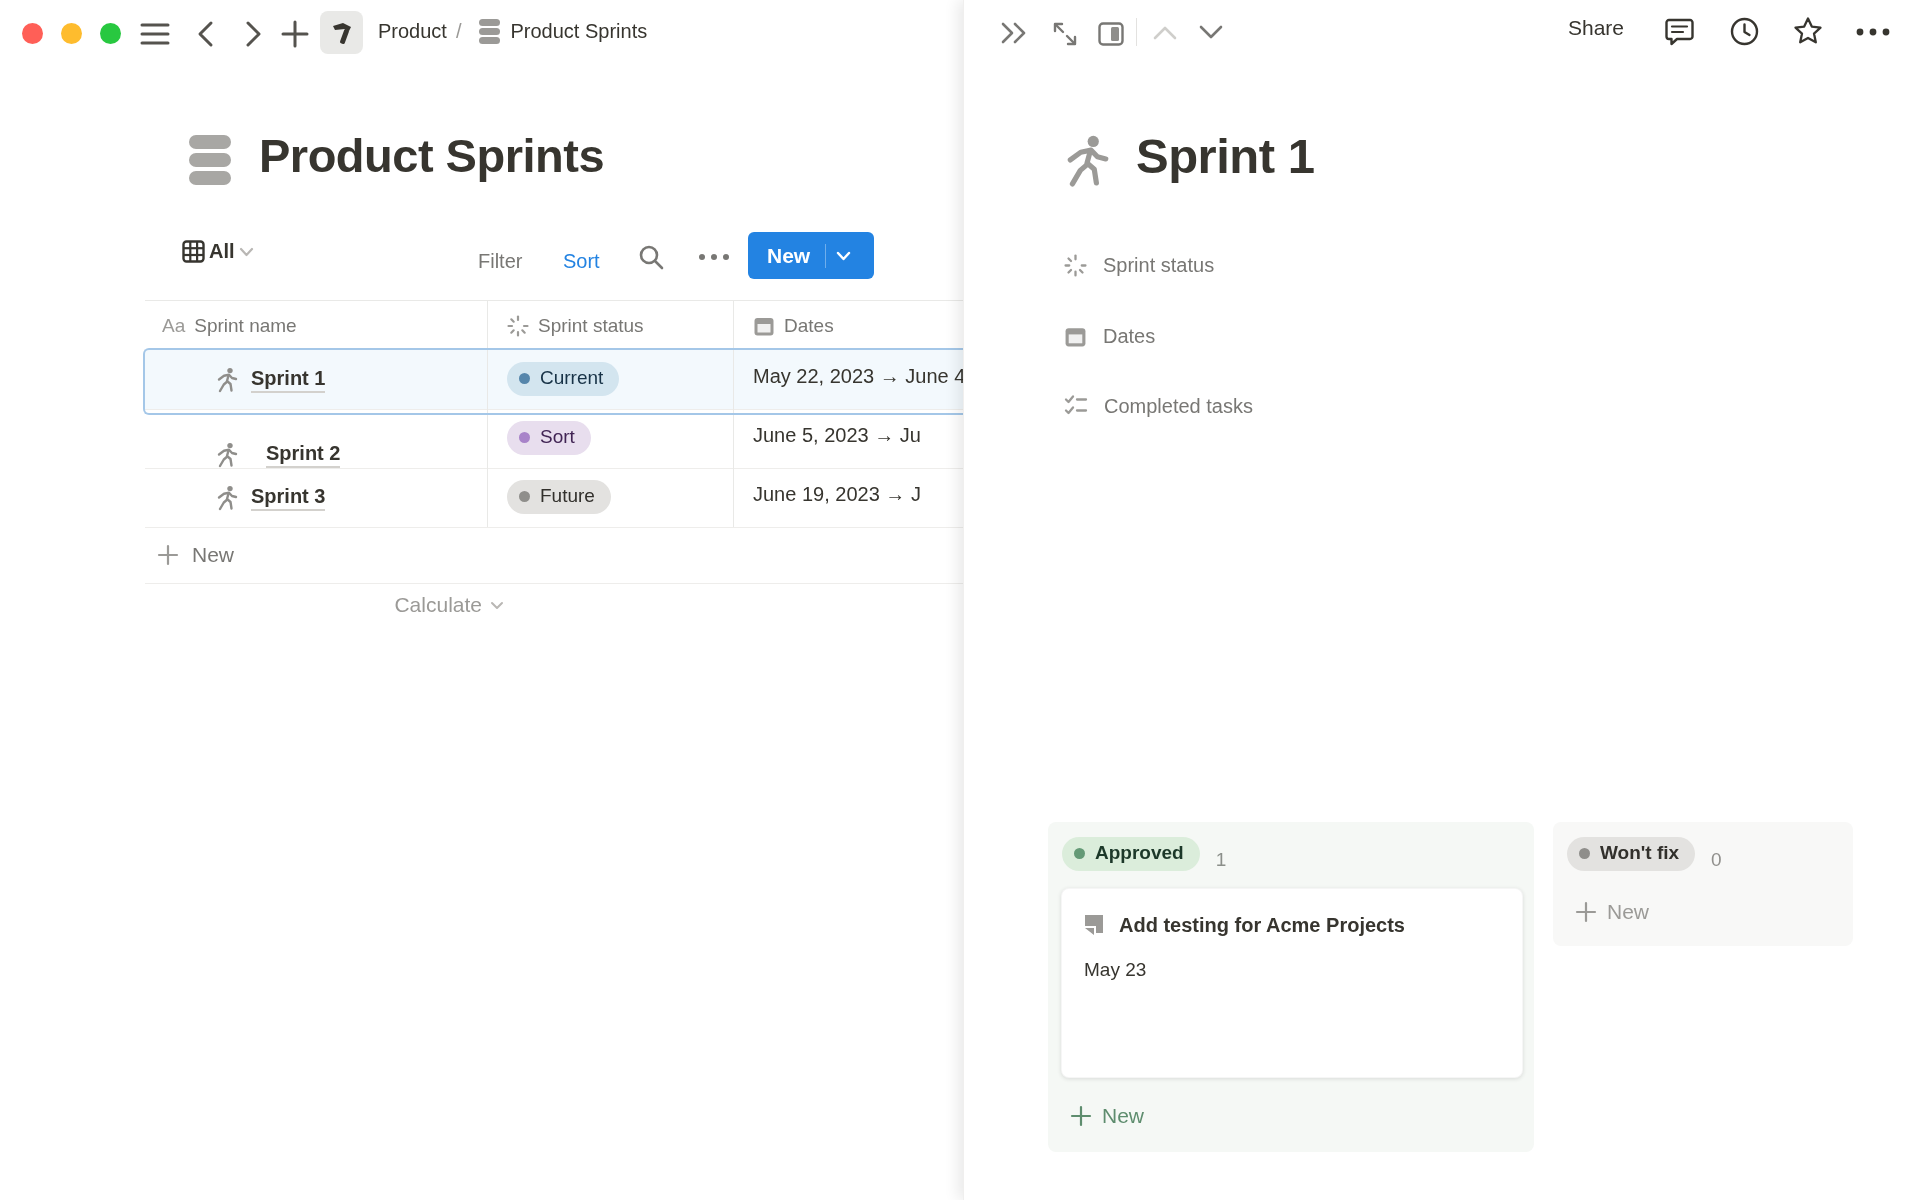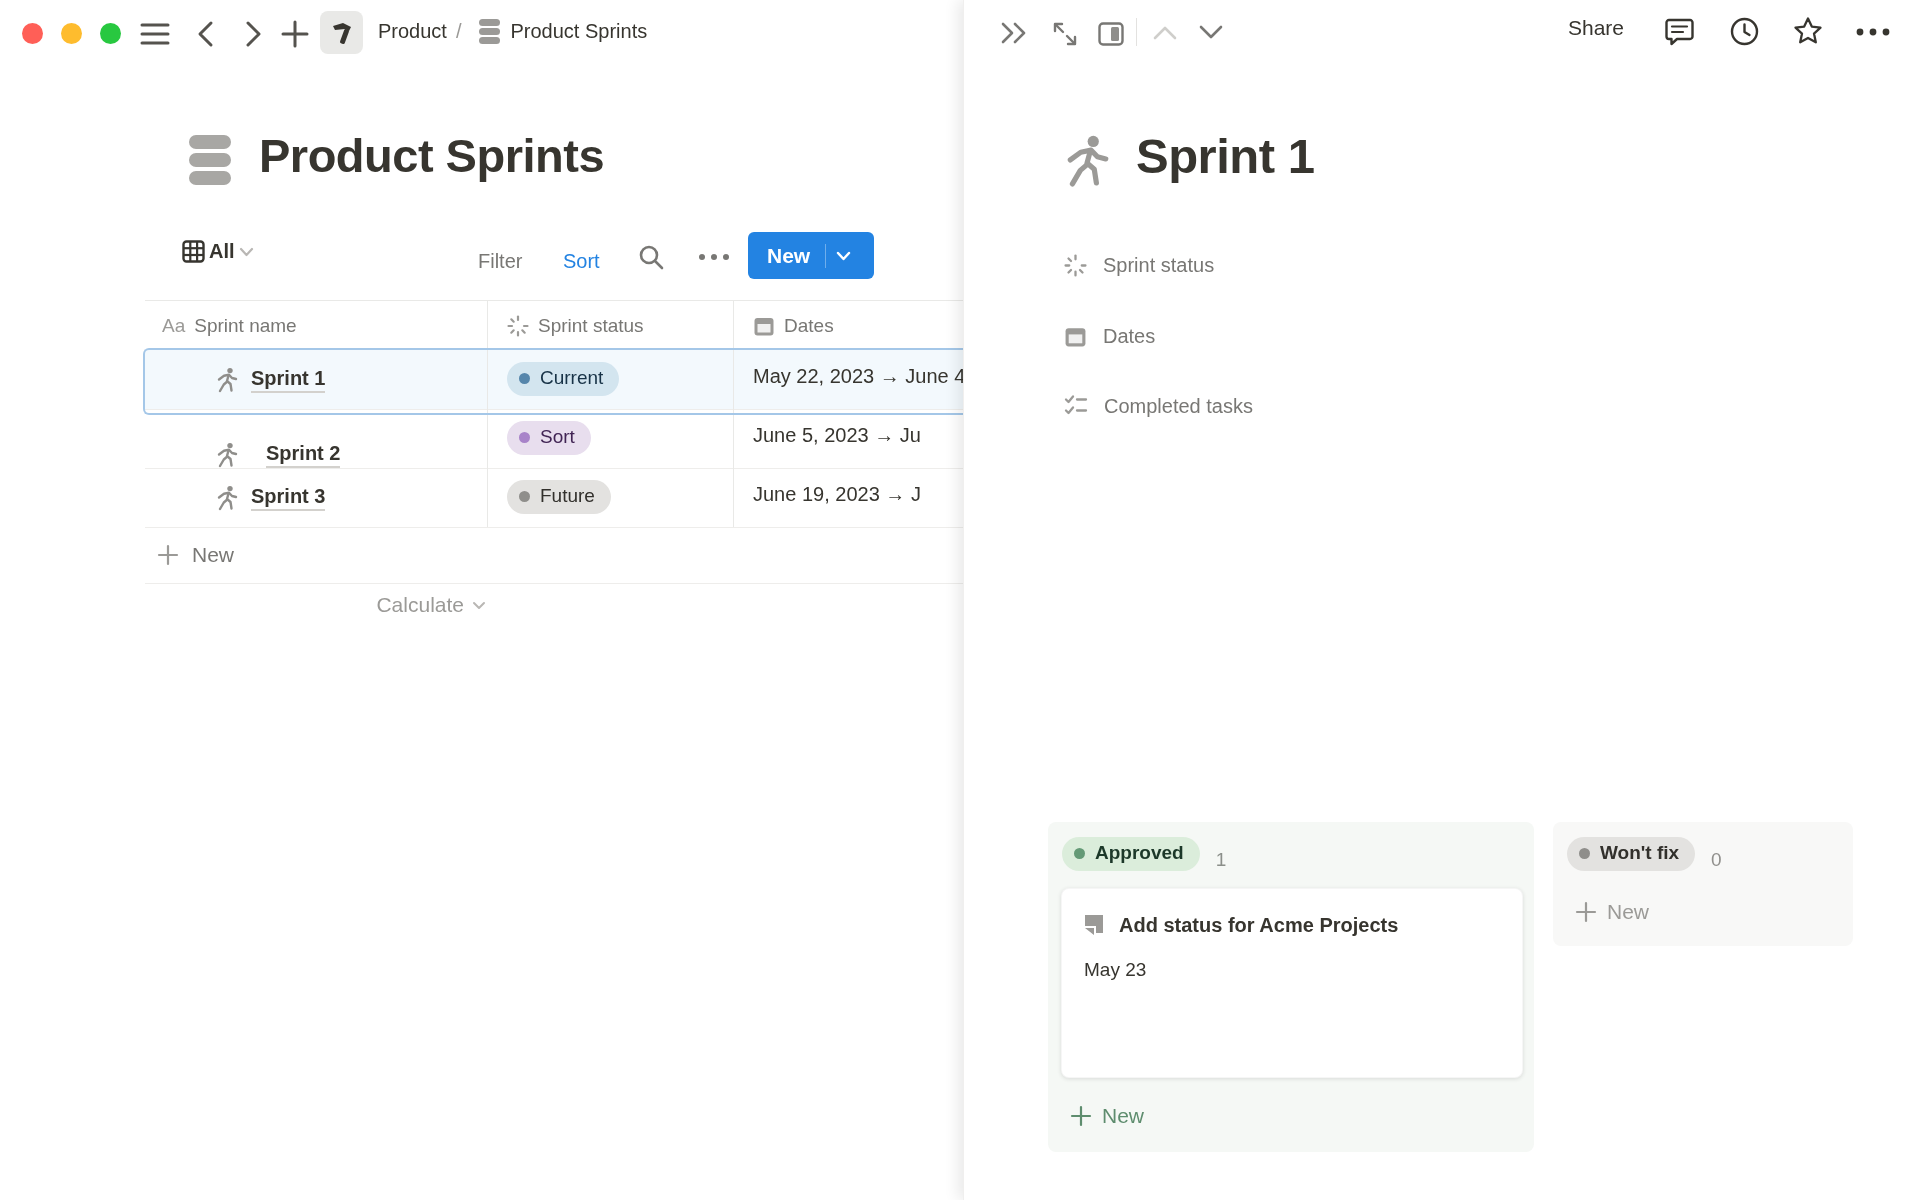--- a/index.html
+++ b/index.html
@@ -257,21 +257,21 @@
 
     <div class="abs flex gray" style="left:145px;right:0;top:527px;height:56px;gap:13px;border-bottom:1px solid #eeedeb">
       <svg style="margin-left:12px" width="22" height="22" viewBox="0 0 22 22">
           <g stroke="#9b9a97" stroke-width="2.2" stroke-linecap="round">
             <line x1="11" y1="2" x2="11" y2="20"></line>
             <line x1="2" y1="11" x2="20" y2="11"></line>
           </g>
         </svg>
       <span style="font-size:21px">New</span>
     </div>
-    <div class="abs flex lgray" style="left:144px;top:593px;width:342px;justify-content:flex-end;gap:8px">
+    <div class="abs flex lgray" style="left:162px;top:593px;width:342px;justify-content:flex-end;gap:8px">
       <span style="font-size:21px">Calculate</span>
       <svg width="14" height="9" viewBox="0 0 14 9">
           <path d="M2 2 L7 7 L12 2" fill="none" stroke="#b9b7b4" stroke-width="2" stroke-linecap="round" stroke-linejoin="round"></path>
         </svg>
     </div>
   </div>
 
   <div class="right-panel">
 
     <div class="rp-ic" style="left:35px;top:19px">
@@ -394,21 +394,21 @@
             <span class="dot"></span>
             <span>Approved</span>
           </span>
         <span class="count">1</span>
       </div>
       <div class="card">
         <div class="flex" style="margin:24px 20px 0 20px;gap:13px">
           <svg width="24" height="24" viewBox="0 0 24 24">
               <path d="M3 2 h18 v18 h-7 v-7 h-11 Z M3 15 h9 v7 Z" fill="#9b9a97"></path>
             </svg>
-          <span style="font-size:20px;font-weight:bold">Add status for Acme Projects</span>
+          <span style="font-size:20px;font-weight:bold">Add testing for Acme Projects</span>
         </div>
         <div style="margin:22px 20px 0 22px;font-size:19px">May 23</div>
       </div>
       <div class="new-btn abs" style="left:22px;top:282px;color:#5e8d6e">
         <svg width="22" height="22" viewBox="0 0 22 22">
             <g stroke="#5e8d6e" stroke-width="2.2" stroke-linecap="round">
               <line x1="11" y1="2" x2="11" y2="20"></line>
               <line x1="2" y1="11" x2="20" y2="11"></line>
             </g>
           </svg>

